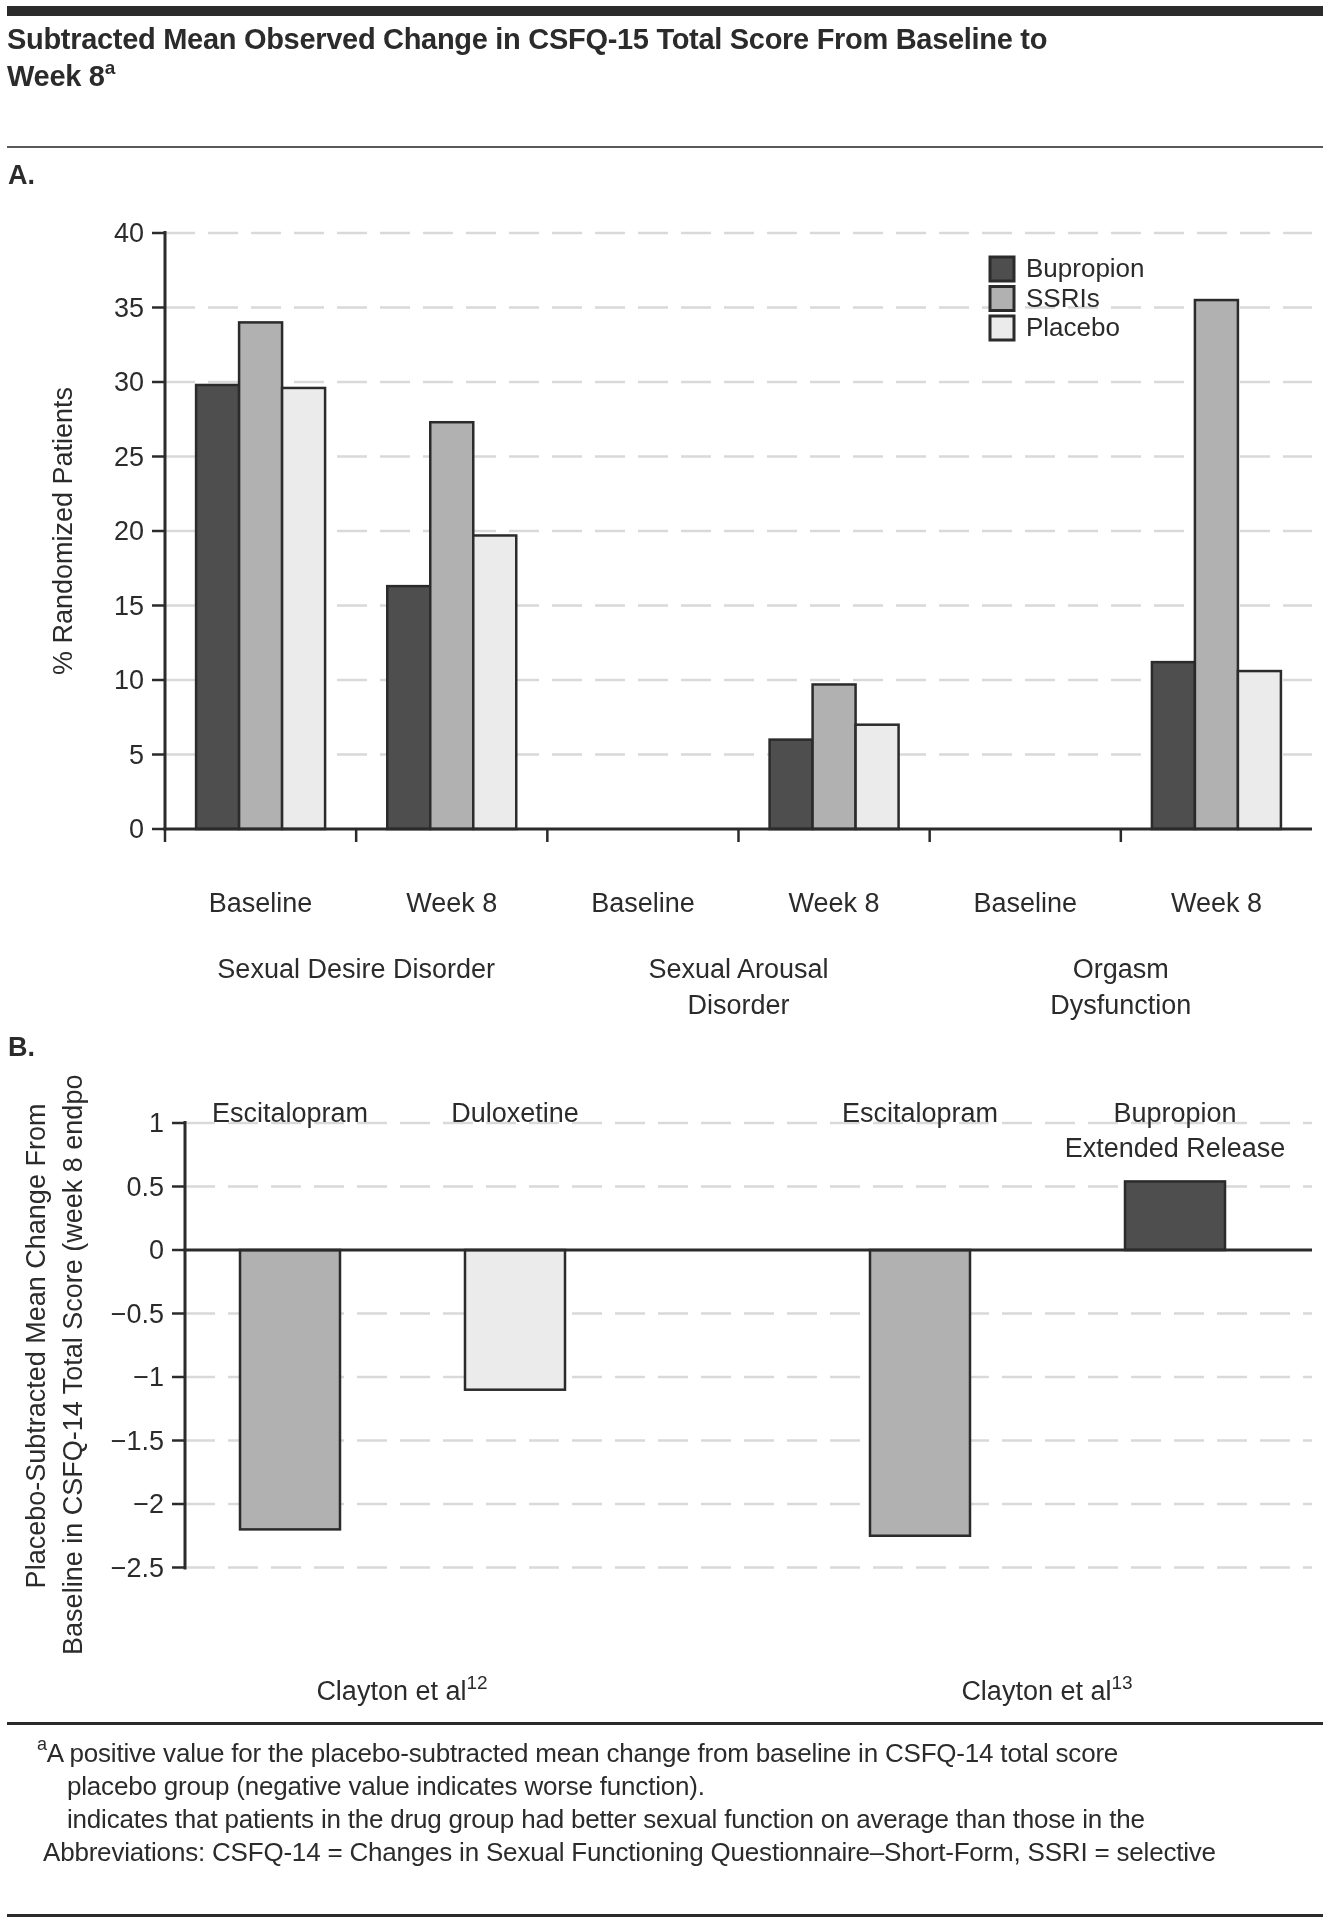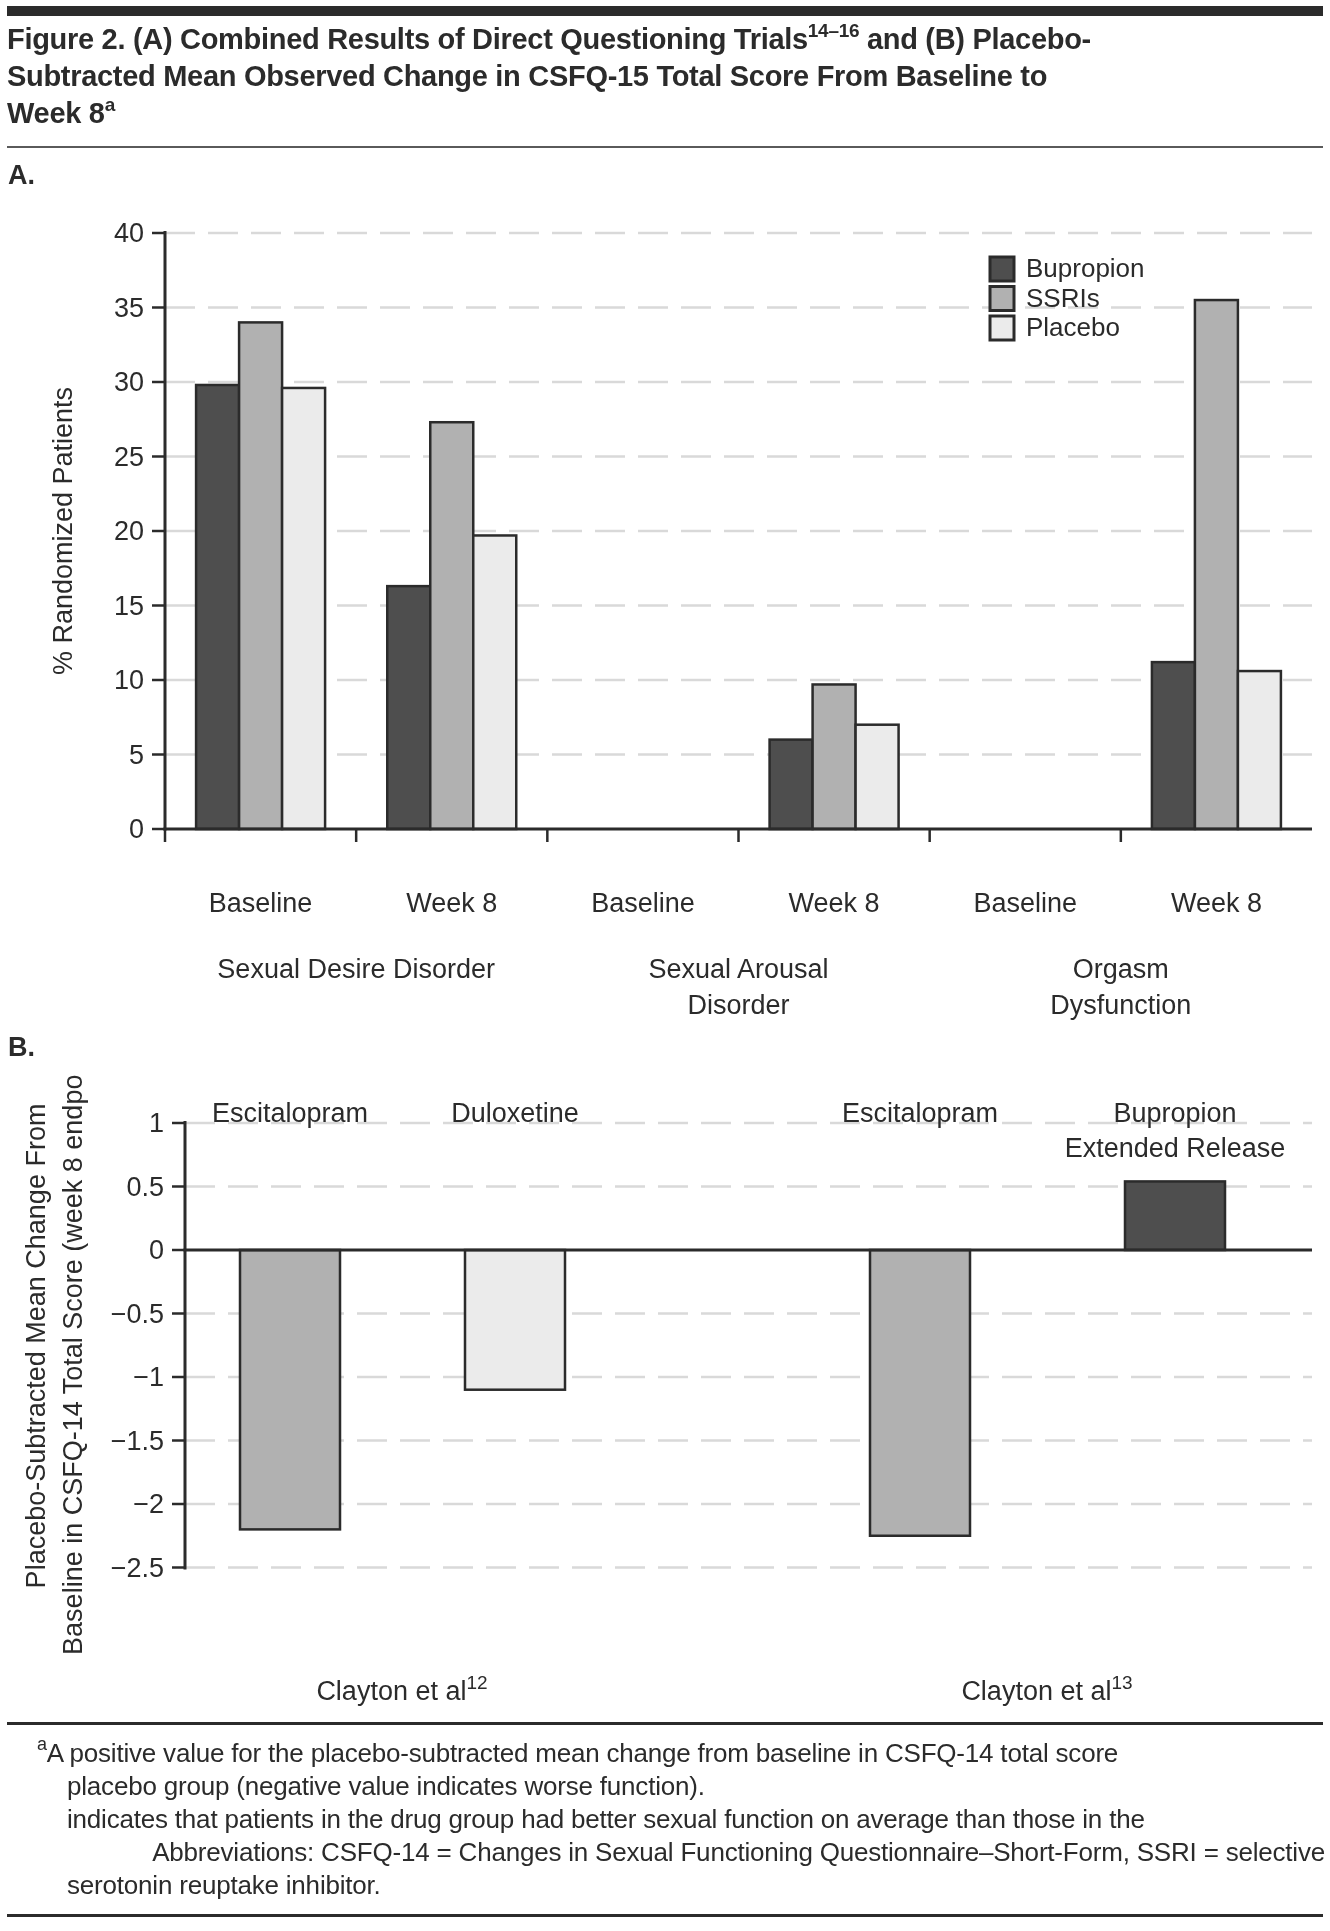--- a/index.html
+++ b/index.html
@@ -17,31 +17,30 @@
   .panel-b{top:1032px;}
   .chart{position:absolute;left:0;}
   #chartA{top:195px;}
   #chartB{top:1075px;}
   svg text{fill:#2b2b2b;font-family:"Liberation Sans",sans-serif;}
   .footnotes{position:absolute;top:1737px;left:7px;width:1318px;font-size:26px;line-height:33px;letter-spacing:-0.2px;}
   .fn-line{white-space:nowrap;margin-left:29px;}
   .fn-first{padding-left:1px;}
   .fn-first sup{font-size:18px;line-height:0;position:relative;top:-2px;}
   .fn-indent{padding-left:31px;}
-  .fn-abbrev{padding-left:7px;text-align:right;}
+  .fn-abbrev{padding-left:7px;}
 </style>
 </head>
 <body>
 
 <div class="page">
 
   <div class="rule rule-thick"></div>
 
   <div class="title">
-    <div class="title-line"><span>Figure 2. (A) Combined Results of Direct Questioning Trials</span><sup>14–16</sup><span> and (B) Placebo-</span></div>
     <div class="title-line">Subtracted Mean Observed Change in CSFQ-15 Total Score From Baseline to</div>
     <div class="title-line"><span>Week 8</span><sup>a</sup></div>
   </div>
 
   <div class="rule rule-thin"></div>
 
   <div class="panel-label panel-a">A.</div>
 
   <svg id="chartA" class="chart" width="1330" height="850" viewBox="0 0 1330 850">
       <line x1="165" y1="559.5" x2="1312" y2="559.5" stroke="#d9d9d9" stroke-width="2.5" stroke-dasharray="30 13"></line>
@@ -153,18 +152,17 @@
       <text x="0" y="0" text-anchor="middle" font-size="27" transform="translate(82,271) rotate(-90)">Baseline in CSFQ-14 Total Score (week 8 endpoint)</text>
     </svg>
 
   <div class="rule rule-mid"></div>
 
   <div class="footnotes">
     <div class="fn-line fn-first"><sup>a</sup><span>A positive value for the placebo-subtracted mean change from baseline in CSFQ-14 total score</span></div>
     <div class="fn-line fn-indent">placebo group (negative value indicates worse function).</div>
     <div class="fn-line fn-indent">indicates that patients in the drug group had better sexual function on average than those in the</div>
     <div class="fn-line fn-abbrev">Abbreviations: CSFQ-14 = Changes in Sexual Functioning Questionnaire–Short-Form, SSRI = selective</div>
-    <div class="fn-line fn-indent">serotonin reuptake inhibitor.</div>
   </div>
 
   <div class="rule rule-bottom"></div>
 
 </div>
 
 </body></html>

